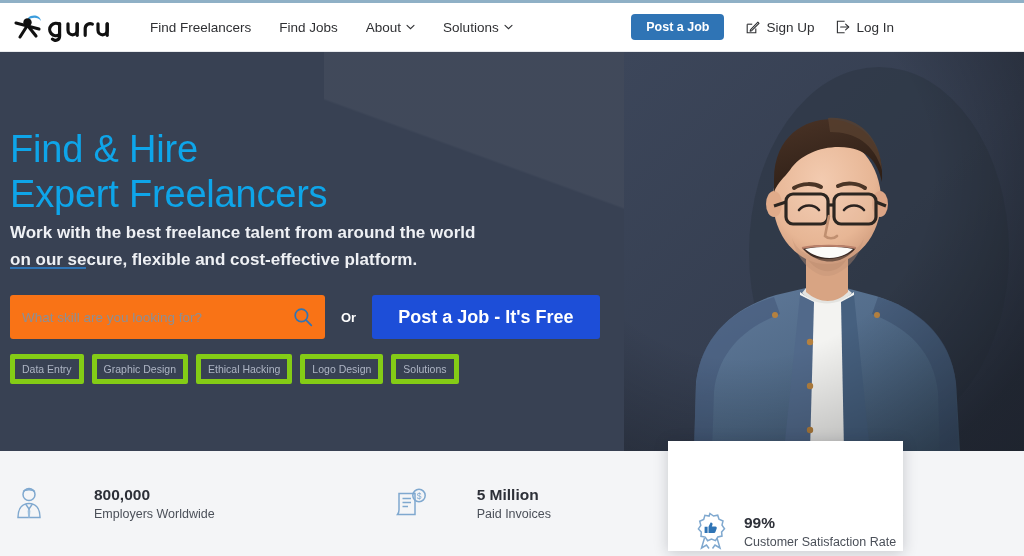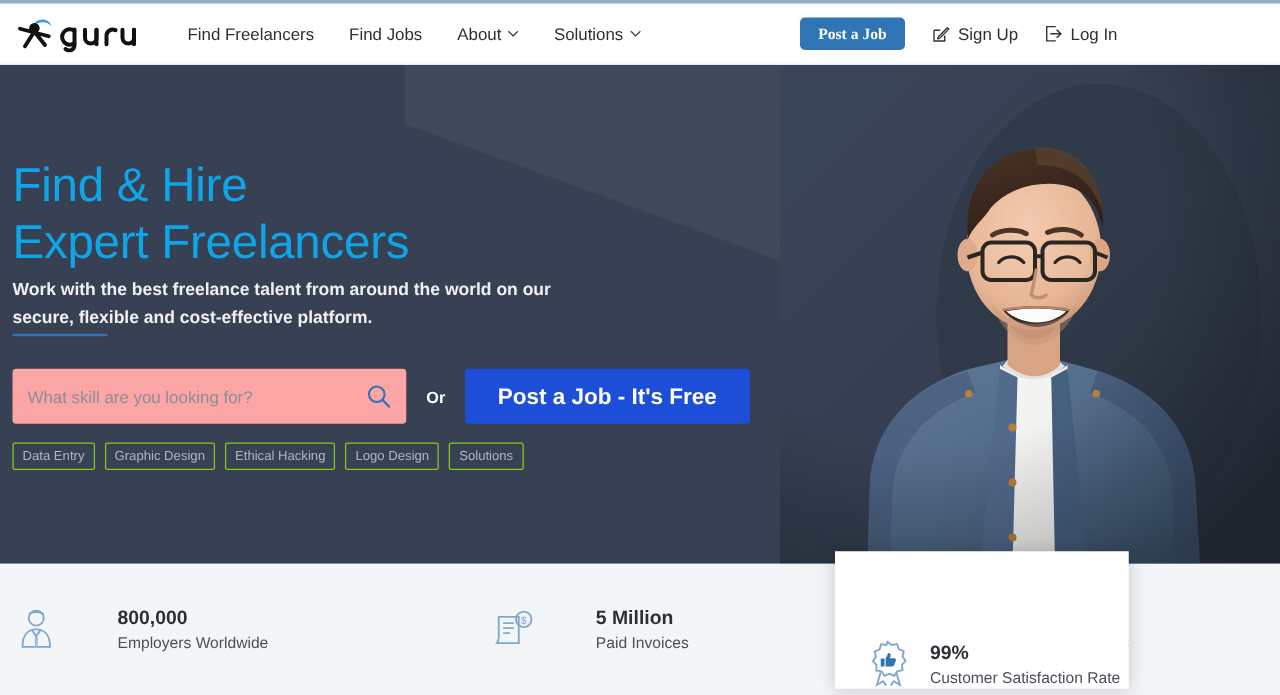--- a/index.html
+++ b/index.html
@@ -33,21 +33,21 @@
   }
   .nav-item .caret { margin-left:5px; display:inline-block; }
   .caret svg { display:block; }
 
   .header-right {
     margin-left:auto; display:flex; align-items:center; margin-right:130px;
   }
   .btn-post-job-top {
     background:#2f74b5; color:#ffffff; font-size:12.5px; font-weight:bold;
     padding:7px 15px; border-radius:4px; border:none; cursor:pointer;
-    white-space:nowrap; line-height:1;font-family:Liberation Serif, serif;
+    white-space:nowrap; line-height:1;
   }
   .hr-link {
     display:flex; align-items:center; margin-left:22px;
     font-size:13.5px; color:#2f3033; cursor:pointer; white-space:nowrap;
   }
   .hr-link .hicon { margin-right:6px; display:flex; align-items:center; }
   .hicon svg { display:block; }
 
   
   .hero {
@@ -68,32 +68,32 @@
 
   .hero-content { position:absolute; top:0; left:10px; width:600px; }
   .h1 {
     color:#0ea5e9; font-size:38px; font-weight:normal; line-height:1.18;
     letter-spacing:-0.2px;
   }
   .h1-l1 { position:absolute; top:75px; left:0; }
   .h1-l2 { position:absolute; top:120px; left:0; }
   .sub {
     position:absolute; top:168px; left:0; width:470px;
-    color:#eef0f4; font-size:14px; font-weight:bold; line-height:1.58;
+    color:#eef0f4; font-size:17px; font-weight:bold; line-height:1.58;
   }
   .rule {
     position:absolute; top:215px; left:0; width:76px; height:2px;
     background:#2f74b5;
   }
 
   .searchrow {
     position:absolute; top:243px; left:0; display:flex; align-items:center;
   }
   .searchbox {
-    width:315px; height:44px; background:#fca5a5; border-radius:3px;
+    width:315px; height:44px; background:#f97316; border-radius:3px;
     display:flex; align-items:center; padding:0 12px; position:relative;
   }
   .searchbox input {
     border:none; outline:none; flex:1; font-size:13.5px; color:#3a3a3a;
     font-family:"Liberation Sans", sans-serif; background:transparent;
   }
   .searchbox input::placeholder { color:#8b8f96; }
   .search-icon { cursor:pointer; display:flex; align-items:center; }
   .search-icon svg { display:block; }
   .or-text {
@@ -101,21 +101,21 @@
   }
   .btn-cta {
     background:#1d4ed8; color:#ffffff; border:none; border-radius:3px;
     height:44px; padding:0 26px; font-size:18px; font-weight:bold;
     cursor:pointer; white-space:nowrap;
     font-family:"Liberation Sans", sans-serif;
   }
 
   .tags { position:absolute; top:302px; left:0; display:flex; }
   .tag {
-    border:1px solid #84cc16; border-radius:2px; color:#aeb5c4;
+    border:5px solid #84cc16; border-radius:2px; color:#aeb5c4;
     font-size:10.5px; padding:4px 7px; margin-right:8px; cursor:pointer;
     white-space:nowrap; line-height:1.15;
   }
 
   
   .stats {
     position:absolute; top:451px; left:0; width:1024px; height:105px;
     background:#f4f5f7; display:flex; align-items:center;
   }
   .stat { display:flex; align-items:center;gap:36px; }

